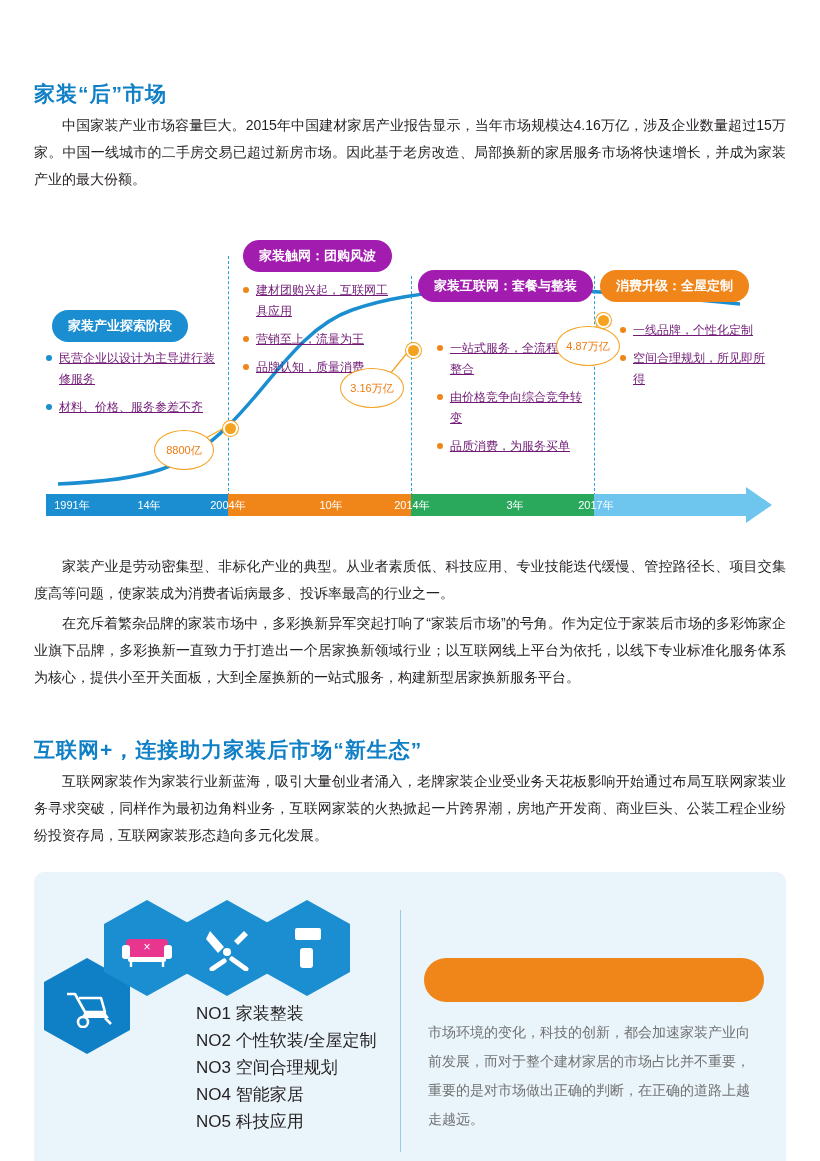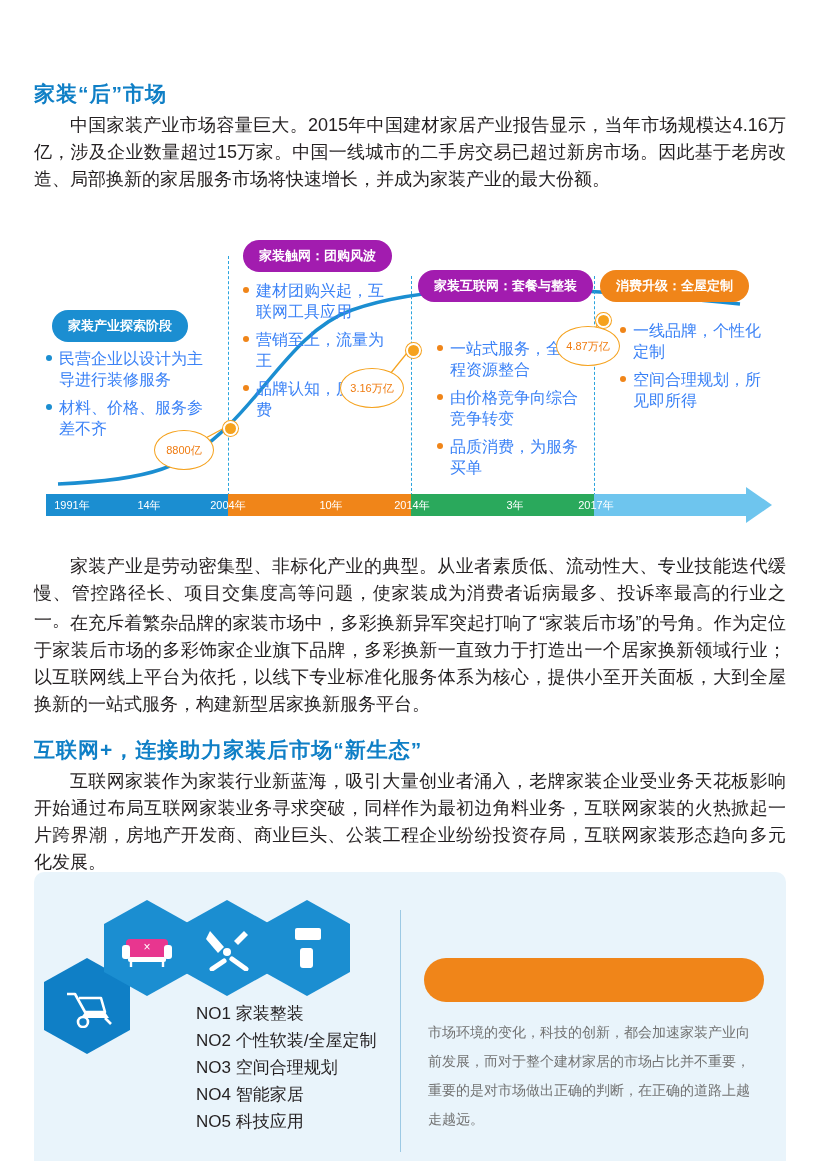--- a/index.html
+++ b/index.html
@@ -30,21 +30,21 @@
     color: #0f7fc6;
     letter-spacing: 1px;
     white-space: nowrap;
   }
   #title-1 { left: 34px; top: 32px; }
   #title-2 { left: 34px; top: 688px; }
 
   
   .para {
     position: absolute;
-    font-size: 18px;
+    font-size: 14px;
     line-height: 27px;
     color: #231f20;
     text-align: justify;
     text-indent: 2em;
   }
   #para-1 { left: 34px; top: 64px; width: 752px; }
   #para-2 { left: 34px; top: 505px; width: 752px; }
   #para-3 { left: 34px; top: 562px; width: 752px; }
   #para-4 { left: 34px; top: 720px; width: 752px; }
 
@@ -123,23 +123,24 @@
     background: #ffffff;
     color: #ef7b10;
     font-size: 11px;
     text-align: center;
     display: flex;
     align-items: center;
     justify-content: center;
   }
   .bullets {
     position: absolute;
-    font-size: 16px;
+    font-size: 12px;
     line-height: 21px;
-    color: #3b82f6;
+    color: #701a75;
+    text-decoration: underline;
   }
   .bullets .bullet {
     position: relative;
     padding-left: 13px;
     margin-bottom: 7px;
   }
   .bullets .bullet::before {
     content: "";
     position: absolute;
     left: 0;
@@ -284,21 +285,21 @@
       <div class="seg-label" style="left:156px; width:52px;">2004年</div>
       <div class="seg-label" style="left:240px; width:90px;">10年</div>
       <div class="seg-label" style="left:340px; width:52px;">2014年</div>
       <div class="seg-label" style="left:424px; width:90px;">3年</div>
       <div class="seg-label" style="left:524px; width:52px;">2017年</div>
 
       <div class="axis-arrow"></div>
     </div>
   </div>
 
-  <div class="para" id="para-2">家装产业是劳动密集型、非标化产业的典型。从业者素质低、流动性大、专业技能迭代缓慢、管控路径长、项目交集度高等问题，使家装成为消费者诟病最多、投诉率最高的行业之一。</div>
+  <div class="para" id="para-2">家装产业是劳动密集型、非标化产业的典型。从业者素质低、科技应用、专业技能迭代缓慢、管控路径长、项目交集度高等问题，使家装成为消费者诟病最多、投诉率最高的行业之一。</div>
   <div class="para" id="para-3">在充斥着繁杂品牌的家装市场中，多彩换新异军突起打响了“家装后市场”的号角。作为定位于家装后市场的多彩饰家企业旗下品牌，多彩换新一直致力于打造出一个居家换新领域行业；以互联网线上平台为依托，以线下专业标准化服务体系为核心，提供小至开关面板，大到全屋换新的一站式服务，构建新型居家换新服务平台。</div>
 
   <div class="section-title" id="title-2">互联网+，连接助力家装后市场“新生态”</div>
   <div class="para" id="para-4">互联网家装作为家装行业新蓝海，吸引大量创业者涌入，老牌家装企业受业务天花板影响开始通过布局互联网家装业务寻求突破，同样作为最初边角料业务，互联网家装的火热掀起一片跨界潮，房地产开发商、商业巨头、公装工程企业纷纷投资存局，互联网家装形态趋向多元化发展。</div>
 
   <div class="bottom-panel"></div>
 
   <div class="hexagon" style="left:44px; top:910px; background:#0f7fc6;">
     <svg width="52" height="44" viewBox="0 0 52 44">
       <path d="M6,10 L14,10 L24,28 L44,28 L40,14 L18,14" fill="none" stroke="#ffffff" stroke-width="2.6" stroke-linejoin="round"></path>

